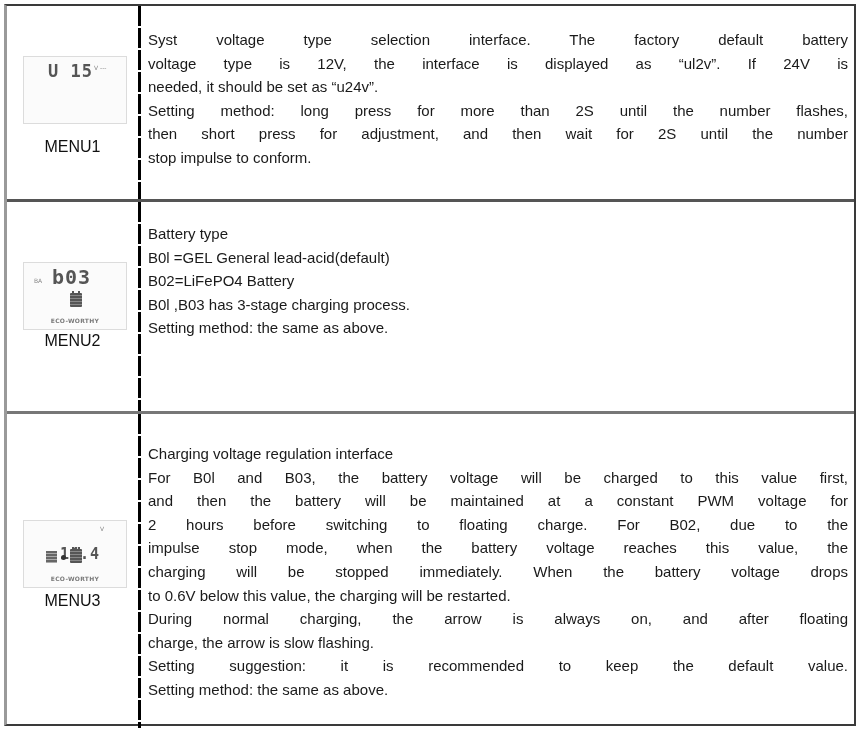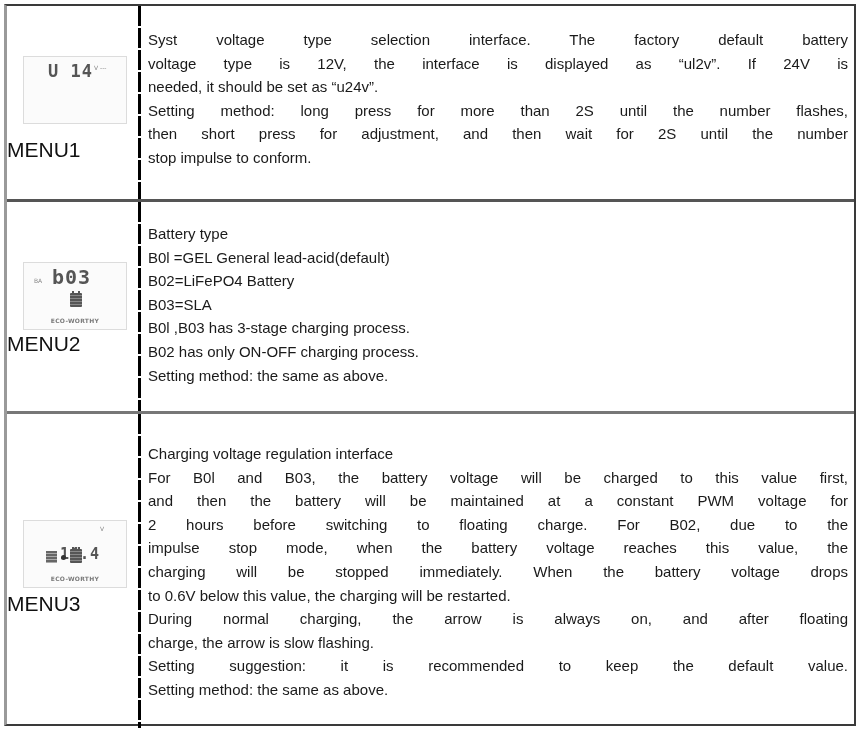--- a/index.html
+++ b/index.html
@@ -67,21 +67,22 @@
       text-align: justify;
       text-align-last: justify;
     }
     .desc .line.last {
       text-align-last: left;
     }
     .menu-label {
       position: absolute;
       left: 0;
       width: 131px;
-      font-size: 21px;
+      text-align: center;
+      font-size: 16px;
       color: #111;
     }
     .lcd {
       position: absolute;
       left: 16px;
       width: 104px;
       height: 68px;
       border: 1px solid #dcdcdc;
       background: #fbfbfb;
       box-sizing: border-box;
@@ -142,21 +143,21 @@
     }
   </style>
 </head>
 <body>
 
 <div class="table">
 
   <div class="row r1">
     <div class="left-cell">
       <div class="lcd" style="top:50px;">
-        <span class="lcd-digits" style="left:24px;top:4px;font-size:17px;">U 14</span>
+        <span class="lcd-digits" style="left:24px;top:4px;font-size:17px;">U 15</span>
         <span class="lcd-small" style="left:70px;top:7px;">V ---</span>
       </div>
       <div class="menu-label" style="top:132px;">MENU1</div>
     </div>
     <div class="divider"></div>
     <div class="right-cell">
       <div class="desc" style="padding-top:22px;">
         <span class="line">Syst voltage type selection interface. The factory default battery</span>
         <span class="line">voltage type is 12V, the interface is displayed as “ul2v”. If 24V is</span>
         <span class="line last">needed, it should be set as “u24v”.</span>
@@ -176,23 +177,21 @@
         <div class="brand" style="top:54px;">ECO-WORTHY</div>
       </div>
       <div class="menu-label" style="top:130px;">MENU2</div>
     </div>
     <div class="divider"></div>
     <div class="right-cell">
       <div class="desc" style="padding-top:20px;">
         <span class="line last">Battery type</span>
         <span class="line last">B0l =GEL General lead-acid(default)</span>
         <span class="line last">B02=LiFePO4 Battery</span>
-        <span class="line last">B03=SLA</span>
         <span class="line last">B0l ,B03 has 3-stage charging process.</span>
-        <span class="line last">B02 has only ON-OFF charging process.</span>
         <span class="line last">Setting method: the same as above.</span>
       </div>
     </div>
   </div>
 
   <div class="row r3">
     <div class="left-cell">
       <div class="lcd" style="top:106px;">
         <span class="lcd-digits" style="left:36px;top:2px;font-size:15px;margin-top:22px;">14.4</span>
         <span class="lcd-small" style="left:76px;top:4px;">V</span>

